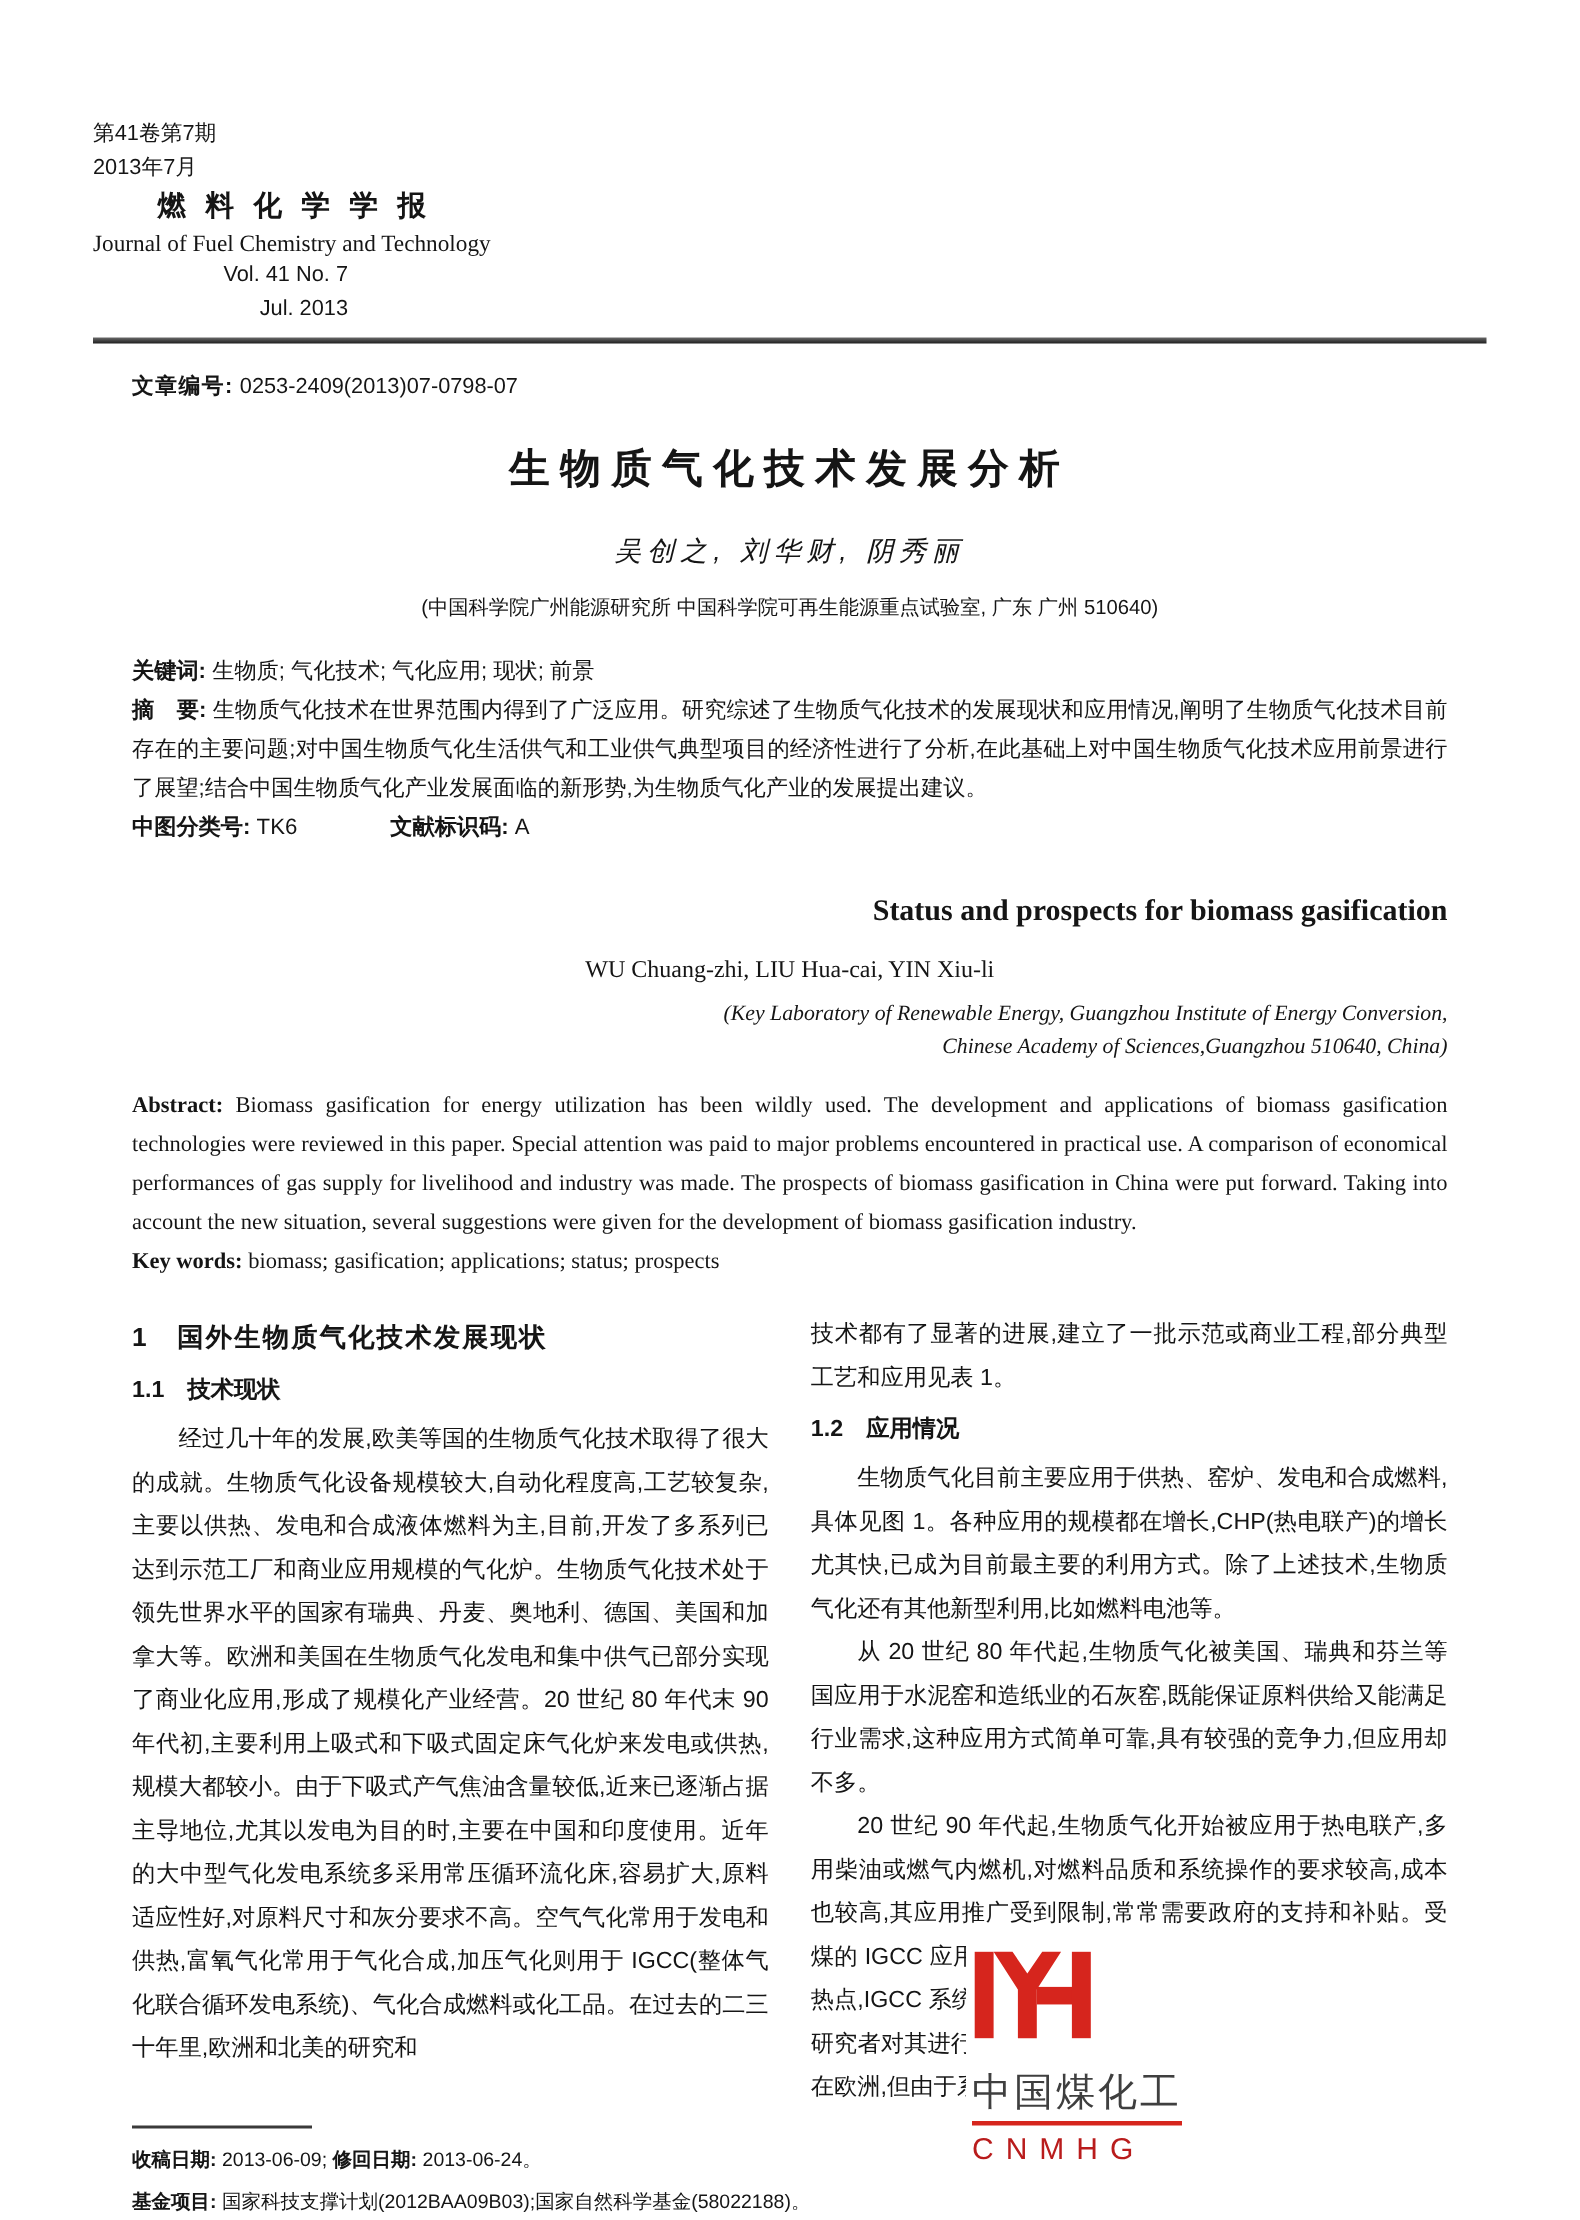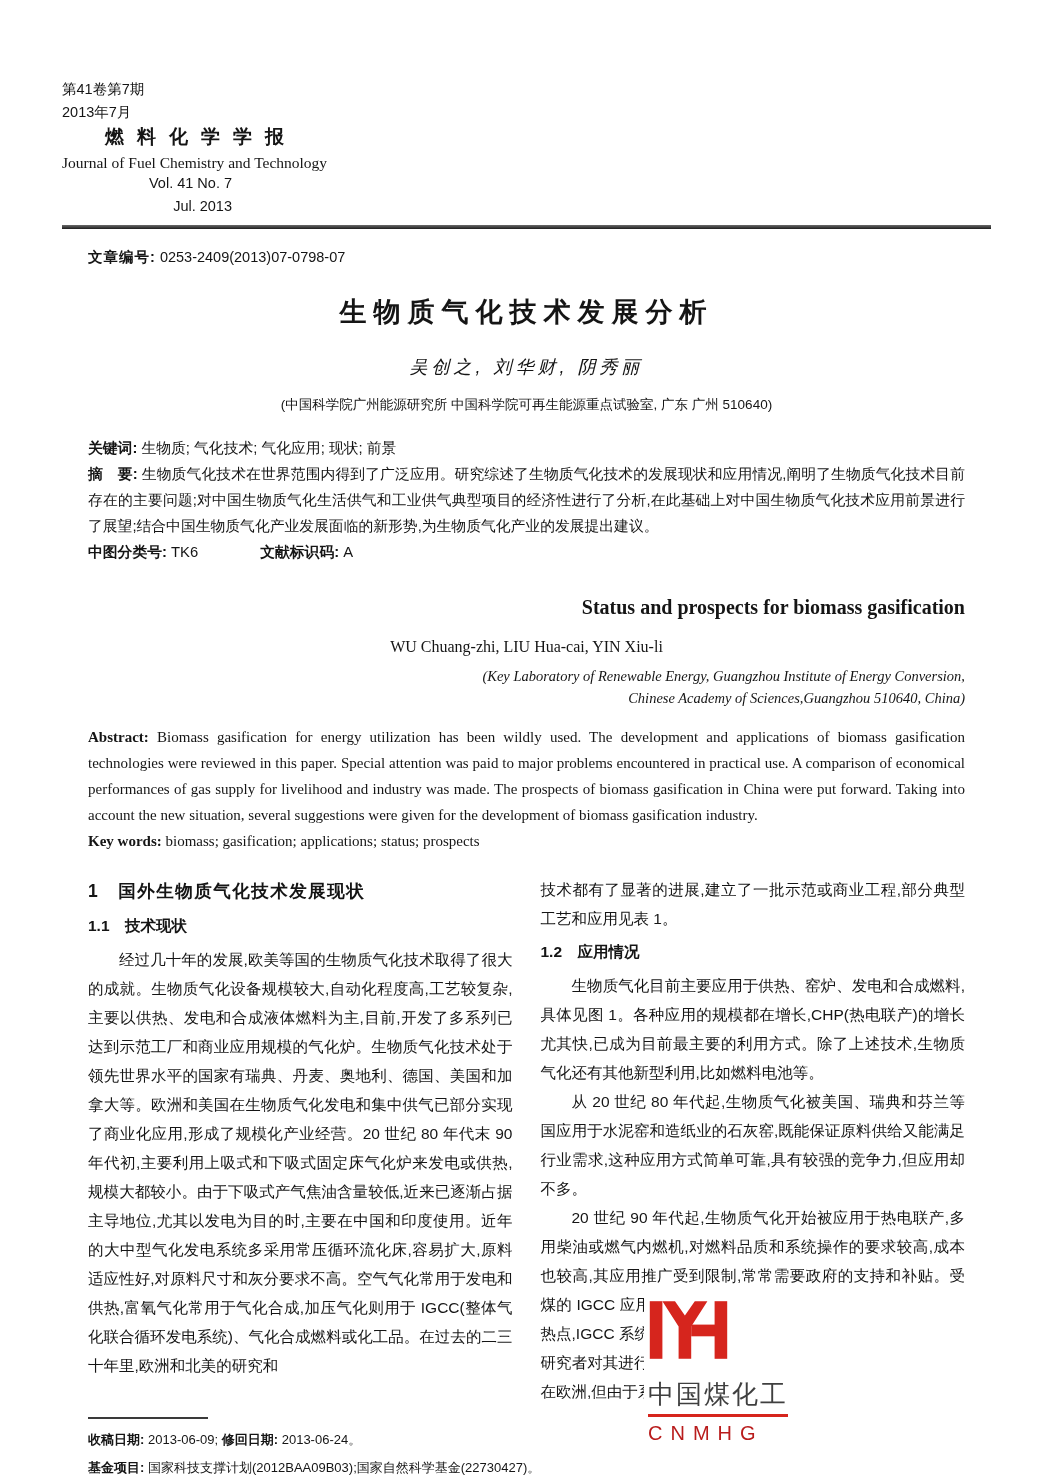--- a/index.html
+++ b/index.html
@@ -112,21 +112,21 @@
         <h4>1.2　应用情况</h4>
         <p class="indent">生物质气化目前主要应用于供热、窑炉、发电和合成燃料,具体见图 1。各种应用的规模都在增长,CHP(热电联产)的增长尤其快,已成为目前最主要的利用方式。除了上述技术,生物质气化还有其他新型利用,比如燃料电池等。</p>
         <p class="indent">从 20 世纪 80 年代起,生物质气化被美国、瑞典和芬兰等国应用于水泥窑和造纸业的石灰窑,既能保证原料供给又能满足行业需求,这种应用方式简单可靠,具有较强的竞争力,但应用却不多。</p>
         <p class="indent">20 世纪 90 年代起,生物质气化开始被应用于热电联产,多用柴油或燃气内燃机,对燃料品质和系统操作的要求较高,成本也较高,其应用推广受到限制,常常需要政府的支持和补贴。受煤的 IGCC 应用结果的推动,生物质 IGCC 成为 90 年代的关注热点,IGCC 系统有望在中等成本和中等规模下提供高发电效率,研究者对其进行了大量的研究并建设了几个示范工程,主要集中在欧洲,但由于系统运行</p>
       </div>
     </div>
 
     <div class="footnote-rule"></div>
     <div class="footnotes">
       <p><b>收稿日期:</b> <span>2013-06-09;</span> <b>修回日期:</b> <span>2013-06-24。</span></p>
-      <p><b>基金项目:</b> <span>国家科技支撑计划(2012BAA09B03);国家自然科学基金(22730427)。</span></p>
+      <p><b>基金项目:</b> <span>国家科技支撑计划(2012BAA09B03);国家自然科学基金(58022188)。</span></p>
       <p><b>联系作者:</b> <span>阴秀丽, E-mail: xlyin@ms.giec.ac.cn。</span></p>
     </div>
 
     <div class="wanfang">万方数据</div>
   </div>
 
   <div class="watermark">
     <svg width="90" height="72" viewBox="0 0 100 80" aria-hidden="true">
       <g fill="#d6251d">
         <rect x="2" y="8" width="14" height="64"></rect>

